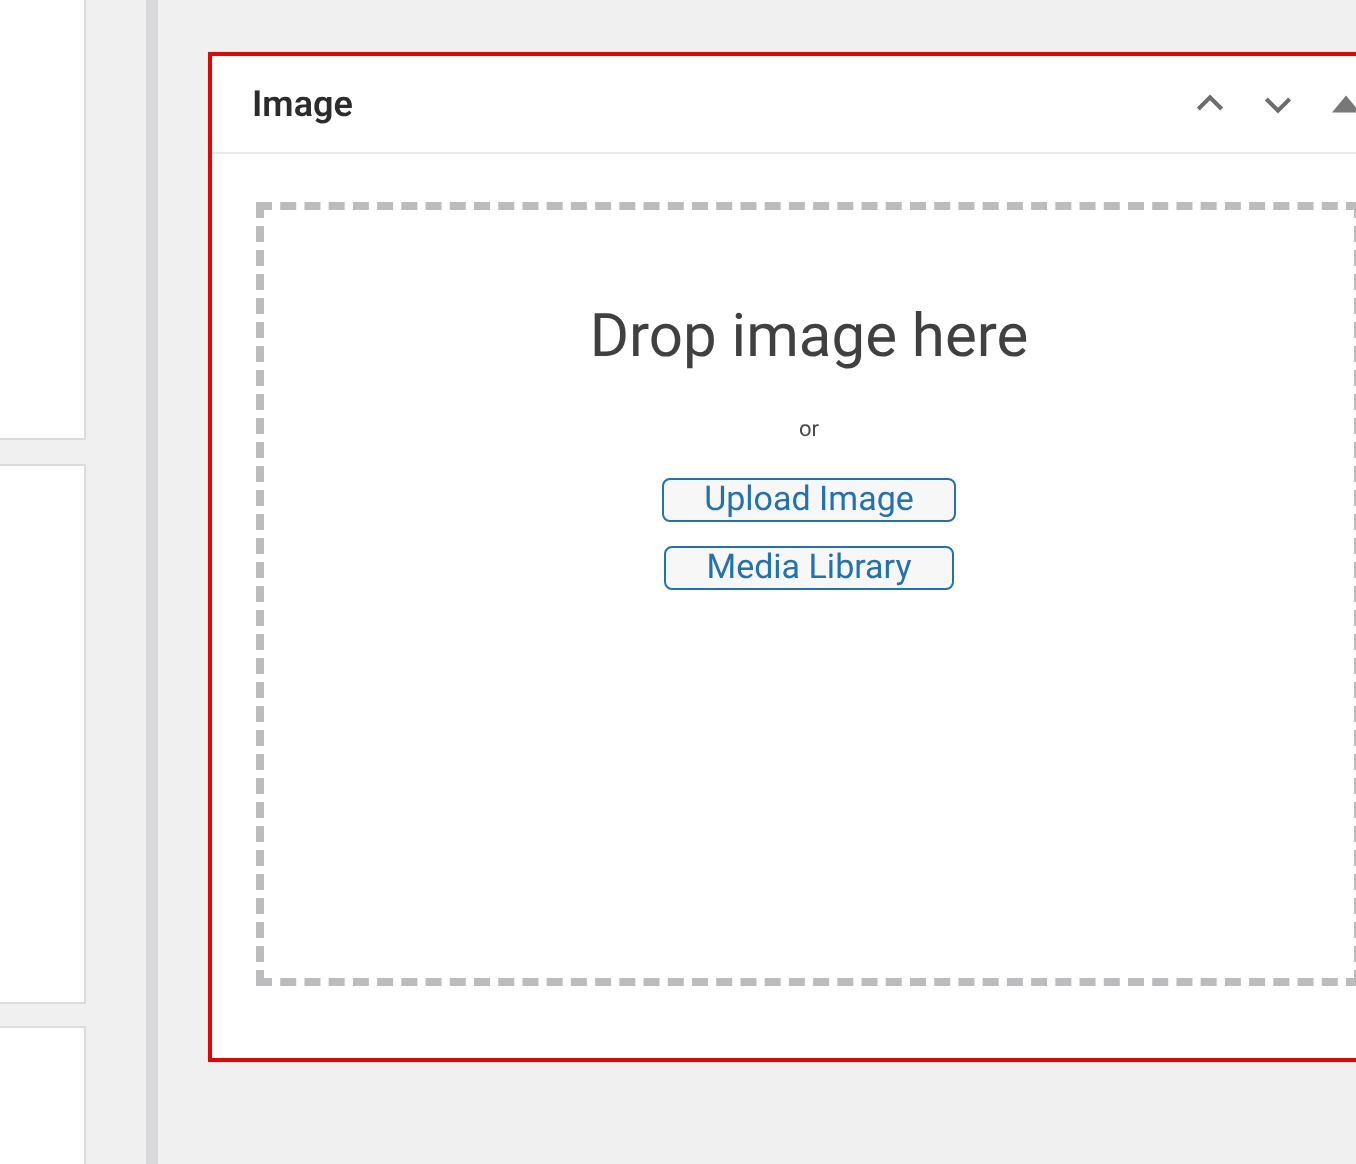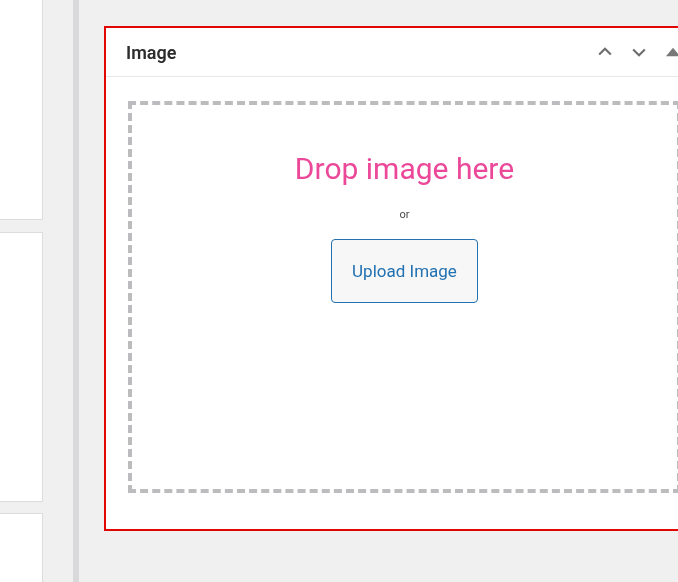--- a/index.html
+++ b/index.html
@@ -112,35 +112,35 @@
       height: 392px;
       display: flex;
       flex-direction: column;
       align-items: center;
       justify-content: flex-start;
       padding-top: 46px;
     }
     .drop-heading {
       font-size: 30px;
       font-weight: 400;
-      color: #ec4899;
+      color: #404040;
       margin-bottom: 22px;
     }
     .drop-or {
       font-size: 11px;
       color: #4b4b4b;
       margin-bottom: 18px;
     }
     .upload-btn {
       display: inline-block;
       border: 1px solid #2271b1;
       color: #2271b1;
       background: #f7f7f7;
       font-size: 17px;
-      padding: 21px 20px;
+      padding: 0 20px;
       border-radius: 4px;
       cursor: pointer;
       margin-bottom: 12px;
       font-family: inherit;
     }
   </style>
 </head>
 <body>
 
 <div class="sidebar-fragment"></div>
@@ -167,15 +167,16 @@
             <polygon points="0,8 10,8 5,2"></polygon>
           </svg>
       </span>
     </div>
   </div>
   <div class="widget-body">
     <div class="dropzone">
       <div class="drop-heading">Drop image here</div>
       <div class="drop-or">or</div>
       <button class="upload-btn">Upload Image</button>
+      <button class="upload-btn">Media Library</button>
     </div>
   </div>
 </div>
 
 </body></html>

